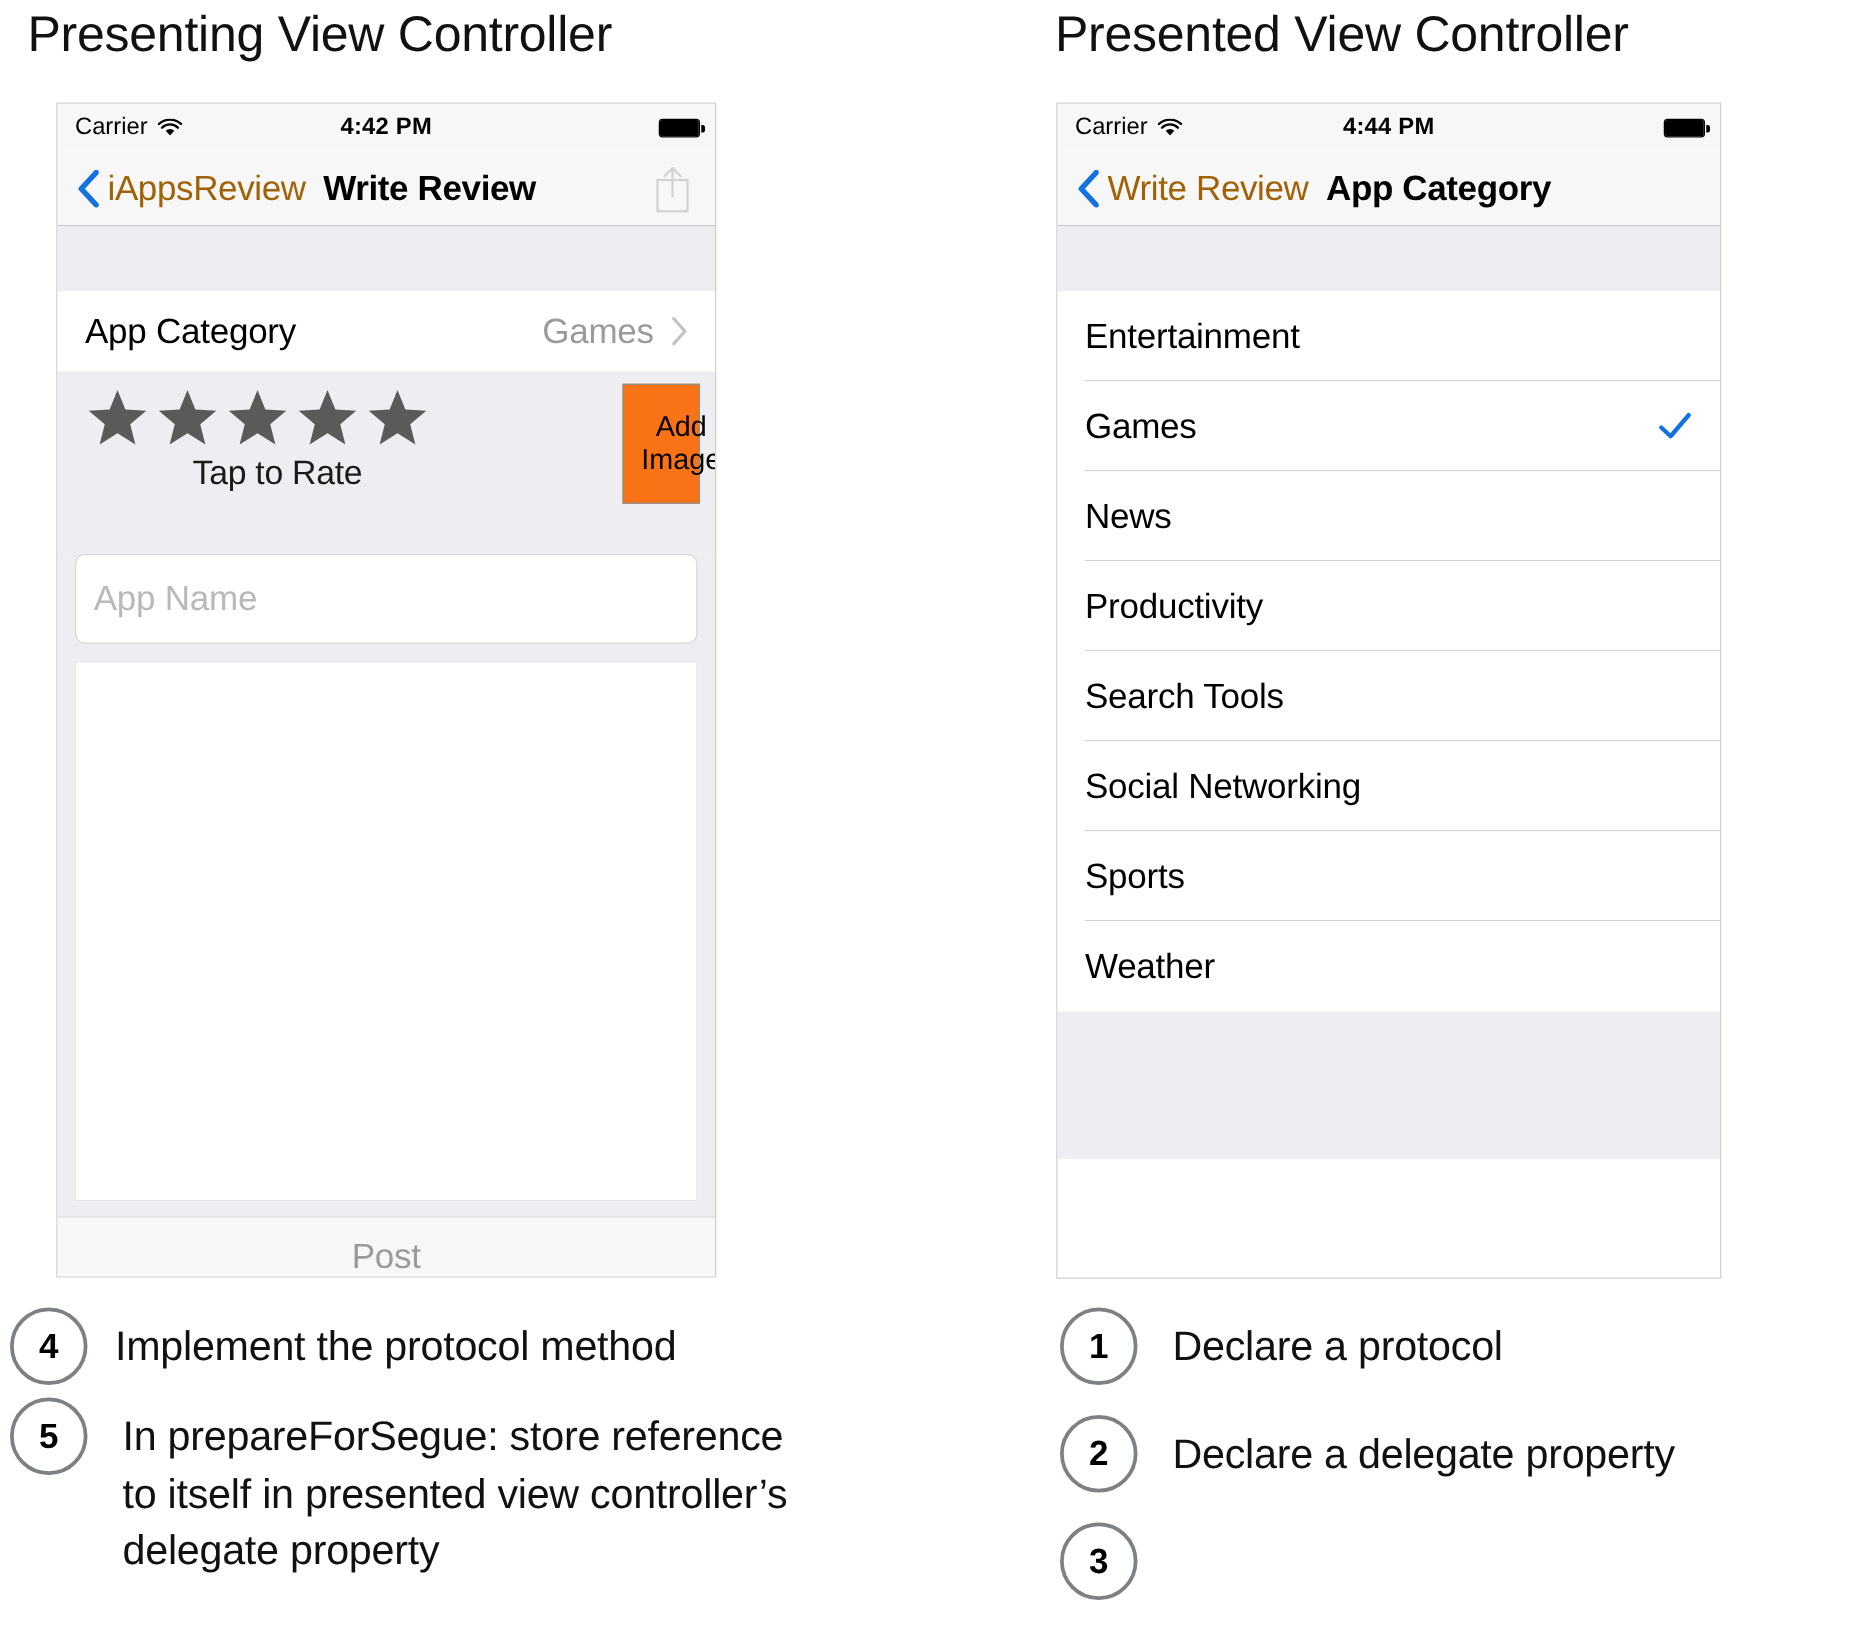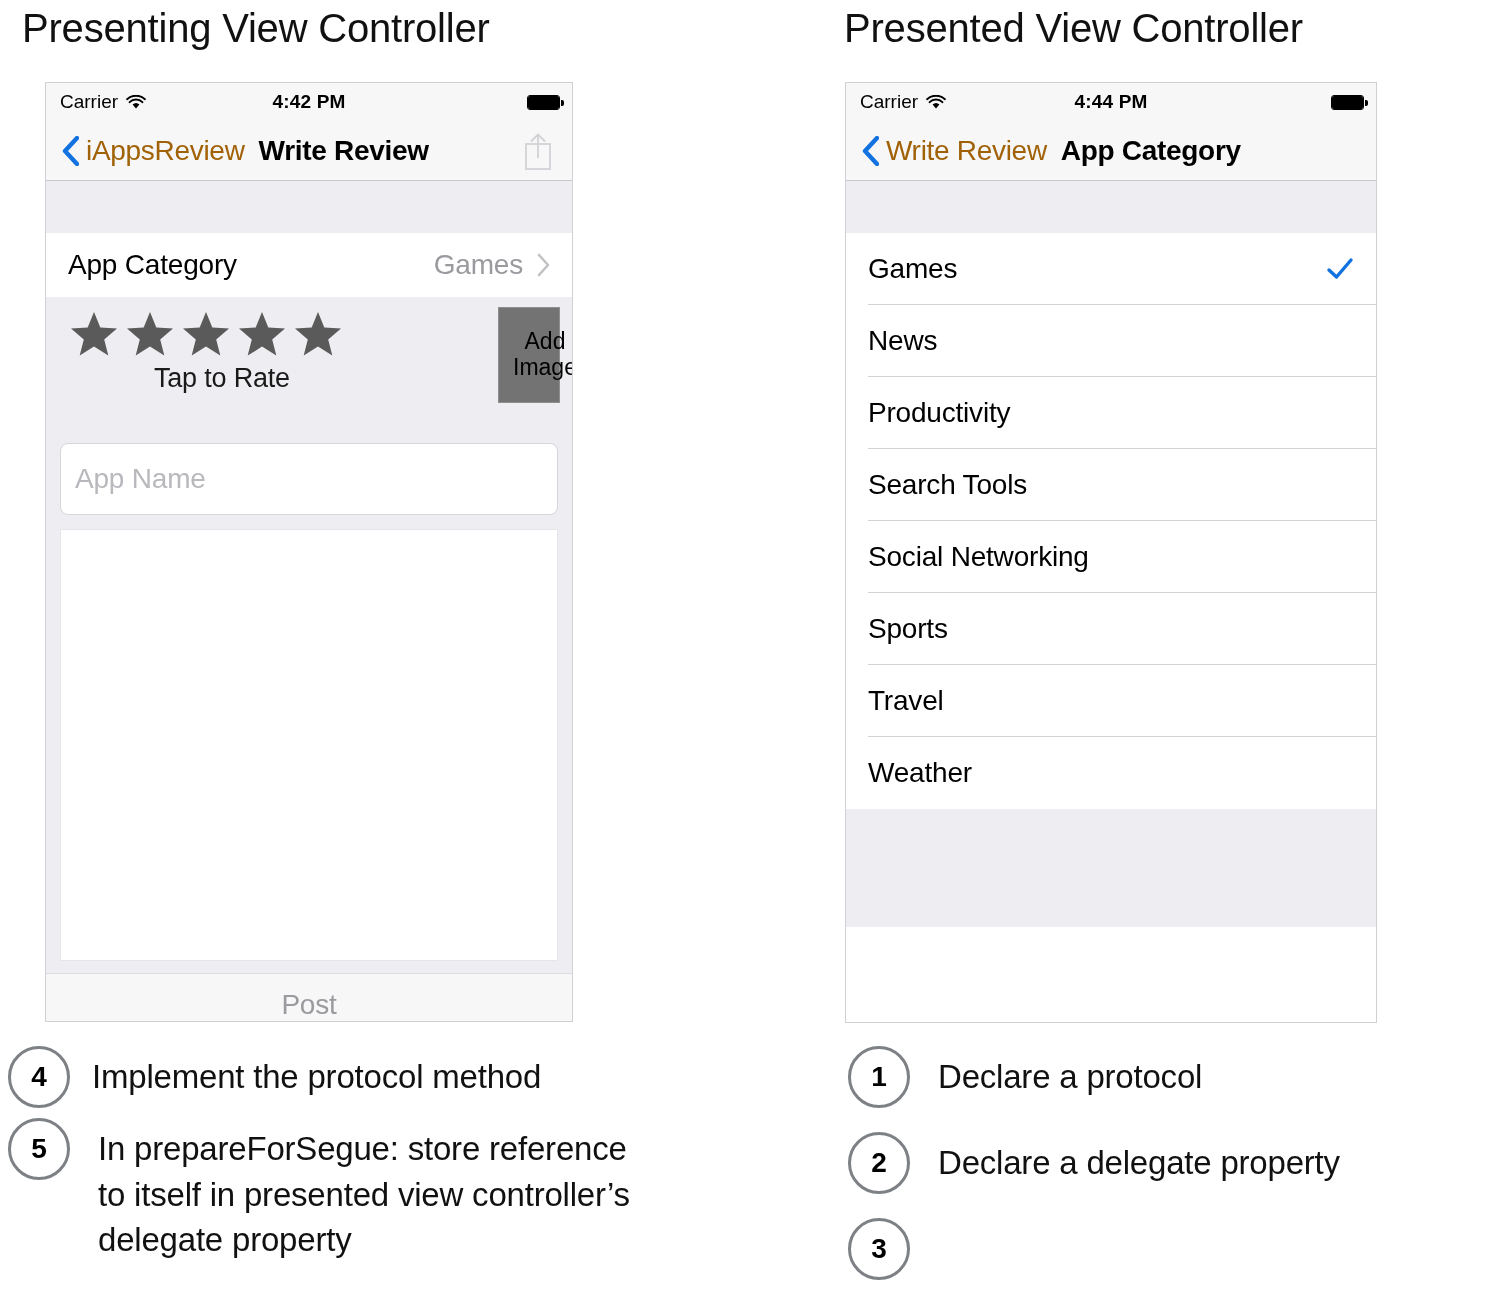--- a/index.html
+++ b/index.html
@@ -201,21 +201,21 @@
     padding-left: 108px;
     margin-top: 6px;
     font-size: 27px;
     color: #1a1a1a;
     letter-spacing: -0.2px;
   }
   .add-image-btn {
     position: absolute;
     right: 12px; top: 10px;
     width: 62px; height: 96px;
-    background: #737373;
+    background: #f97316;
     border: 1px solid #8e8e8e;
     box-shadow: 0 0 0 3px #eeeef2;
     display: flex;
     flex-direction: column;
     align-items: center;
     justify-content: center;
     line-height: 1.12;
     font-size: 23px;
     color: #000;
     box-sizing: border-box;
@@ -440,42 +440,42 @@
       </span>
       <span class="nav-back-label">Write Review</span>
     </div>
     <div class="nav-title">App Category</div>
   </div>
 
   <div class="grouped-gap" style="height:52px;"></div>
 
   <div id="category-list">
       <div class="row row-sep" style="height: 72px;">
+        <span class="row-label">Entertainment</span>
+      </div>
+      <div class="row row-sep" style="height: 72px;">
         <span class="row-label">Games</span>
         <span class="check-icon" style="margin-left: auto;"><svg viewBox="0 0 28 24" width="28" height="24">
             <path d="M3 13 L10.5 20 L25 3" stroke="#1272e0" stroke-width="3.4" fill="none" stroke-linecap="round" stroke-linejoin="round"></path>
           </svg></span>
       </div>
       <div class="row row-sep" style="height: 72px;">
         <span class="row-label">News</span>
       </div>
       <div class="row row-sep" style="height: 72px;">
         <span class="row-label">Productivity</span>
       </div>
       <div class="row row-sep" style="height: 72px;">
         <span class="row-label">Search Tools</span>
       </div>
       <div class="row row-sep" style="height: 72px;">
         <span class="row-label">Social Networking</span>
       </div>
       <div class="row row-sep" style="height: 72px;">
         <span class="row-label">Sports</span>
-      </div>
-      <div class="row row-sep" style="height: 72px;">
-        <span class="row-label">Travel</span>
       </div>
       <div class="row" style="height: 72px;">
         <span class="row-label">Weather</span>
       </div>
     </div>
 
   <div class="grouped-gap" style="height:118px;"></div>
 </div>
 
 <div class="notes notes-left" id="notes-left">

